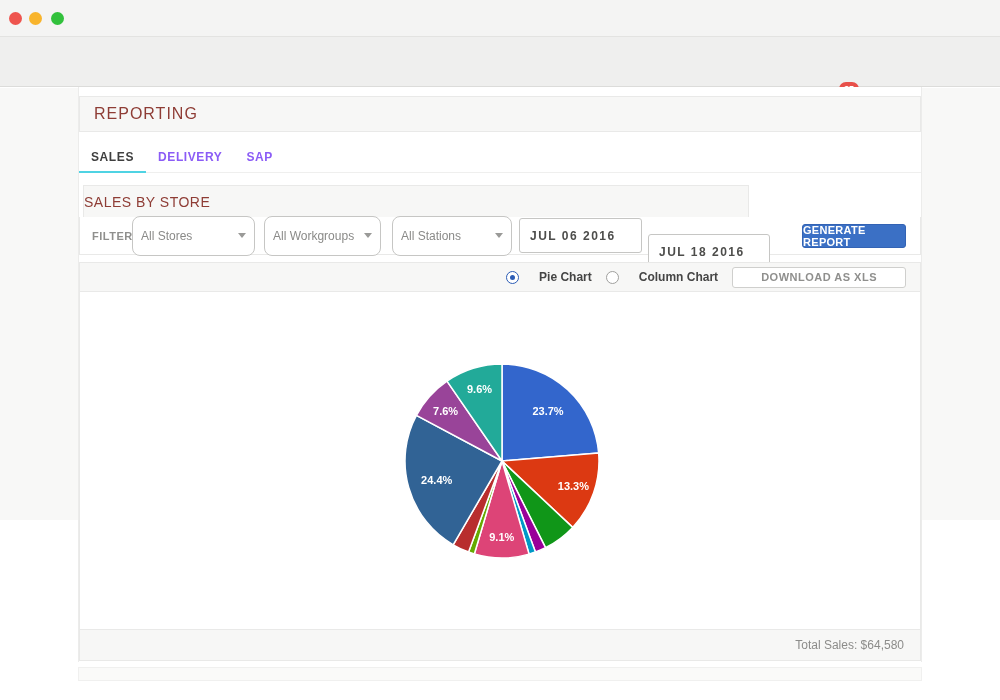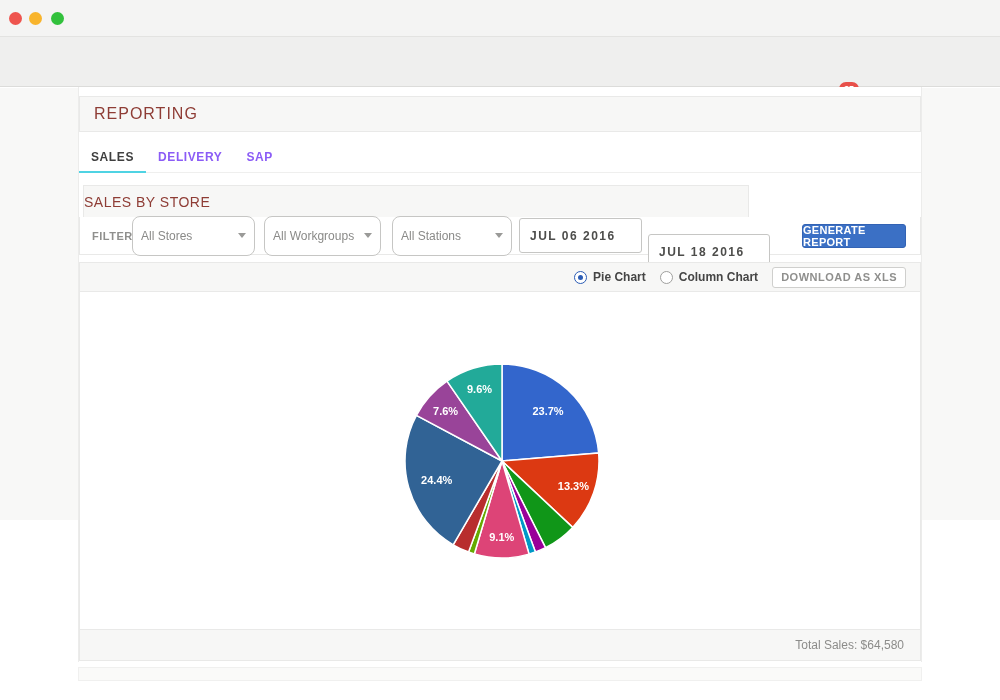--- a/index.html
+++ b/index.html
@@ -79,30 +79,30 @@
                   color:#fff; font-size:11px; font-weight:bold; letter-spacing:.3px;
                   display:flex; align-items:center; justify-content:center; cursor:pointer; }
 
   
   .chart-box { position:absolute; left:0; top:175px; width:842px; height:399px;
                border:1px solid #e9e9e8; background:#fff; }
   .chart-controls { position:absolute; left:0; top:0; width:840px; height:29px;
                     background:#f7f7f6; border-bottom:1px solid #e9e9e8;
                     display:flex; align-items:center; justify-content:flex-end;
                     gap:14px; padding-right:14px; }
-  .radio { display:flex; align-items:center; gap:6px; font-size:12px; font-weight:bold;
+  .radio { display:flex; align-items:center; gap:20px; font-size:12px; font-weight:bold;
            color:#454545; cursor:pointer; }
   .radio-circle { width:13px; height:13px; border-radius:50%; border:1px solid #a0a09e;
                   background:#fff; position:relative; }
   .radio-circle.checked { border-color:#2b5cb5; }
   .radio-circle.checked::after { content:""; position:absolute; left:3px; top:3px;
                   width:5px; height:5px; border-radius:50%; background:#2b5cb5; }
   .download-btn { height:21px; background:#fff; border:1px solid #cfcfcd; border-radius:3px;
                   color:#8f8f8d; font-size:11px; font-weight:bold; letter-spacing:.5px;
-                  padding:0 8px; display:flex; align-items:center; cursor:pointer; }
+                  padding:0 28px; display:flex; align-items:center; cursor:pointer; }
 
   .pie-svg { position:absolute; left:312px; top:88px; }
 
   
   .legend { position:absolute; left:118px; top:405px; display:flex; align-items:center;
             gap:13px; }
   .legend-item { display:flex; align-items:center; gap:5px; }
   .legend-dot { width:9px; height:9px; border-radius:50%; }
   .legend-text { font-size:10px; font-weight:bold; color:#6f6f6d; letter-spacing:.4px; }
   .pager { position:absolute; left:688px; top:406px; display:flex; align-items:center; gap:5px; }

